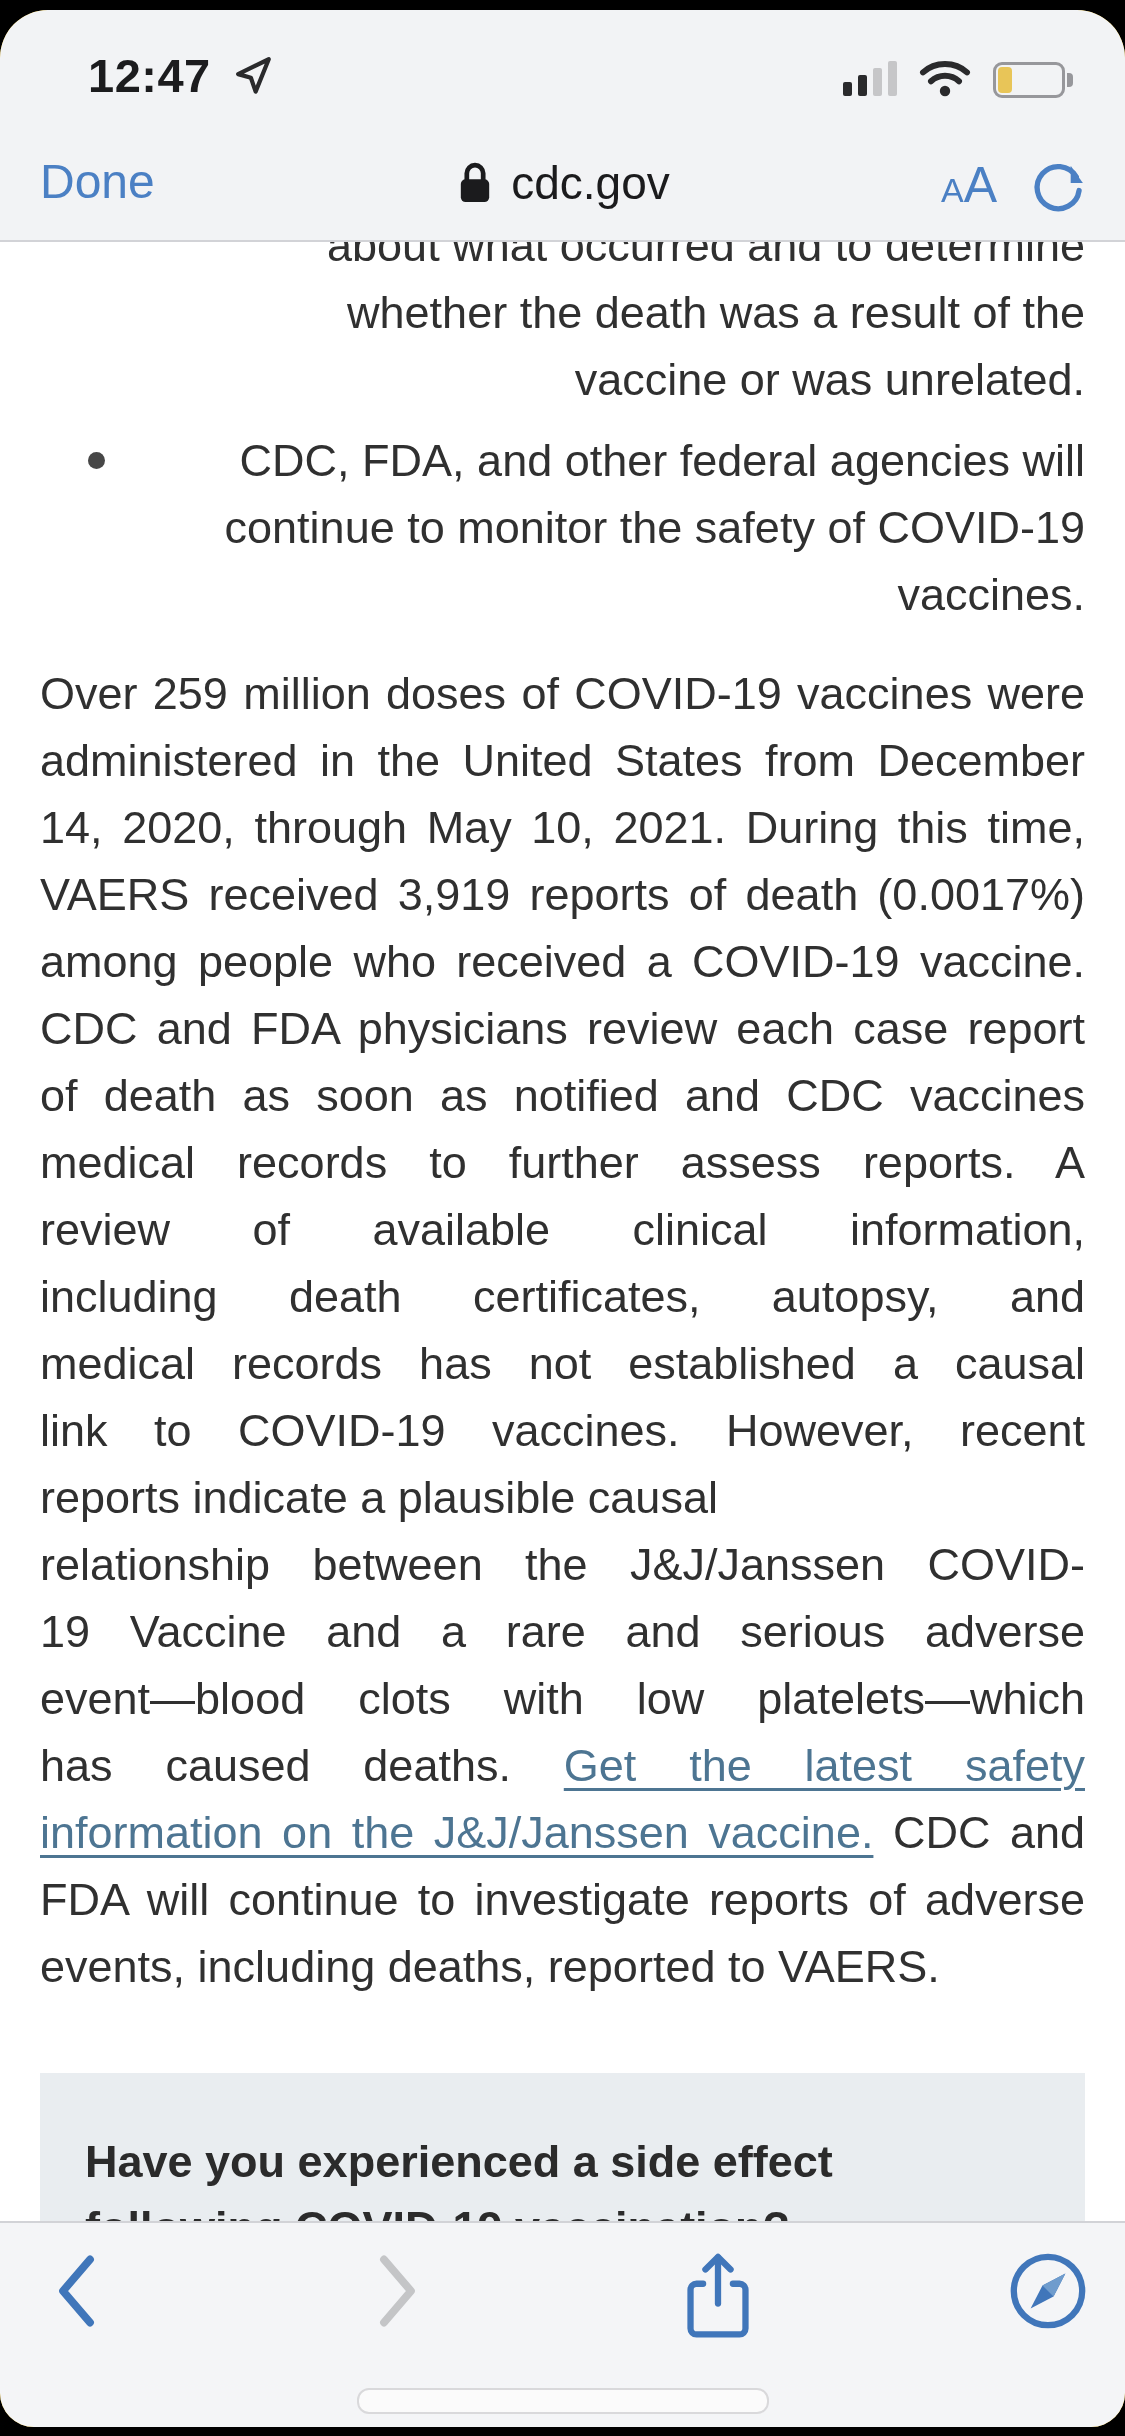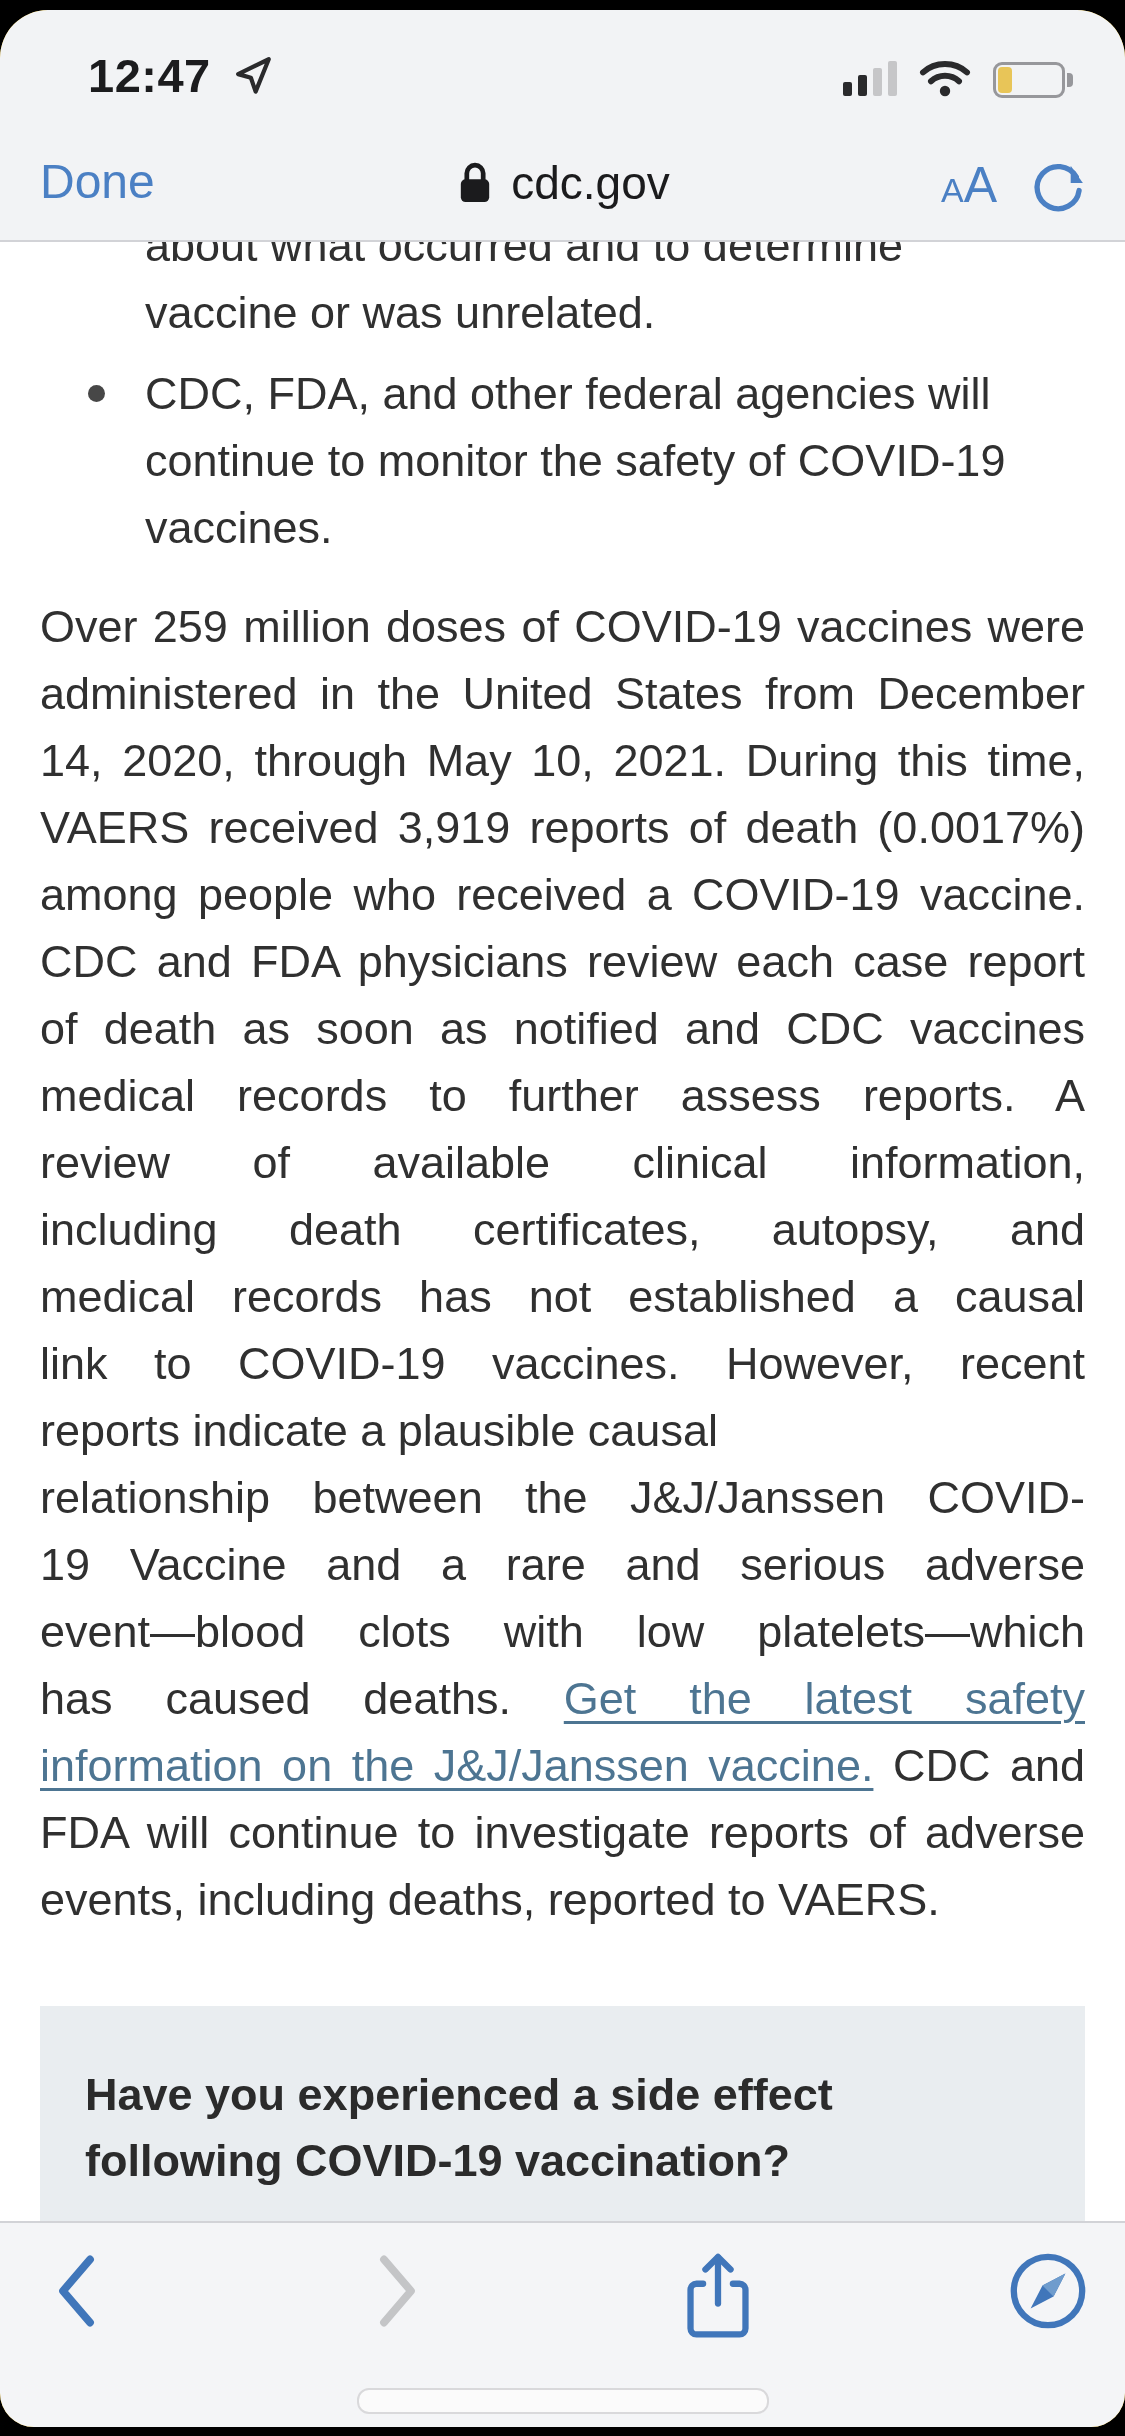--- a/index.html
+++ b/index.html
@@ -51,21 +51,21 @@
   .aa-btn { position:absolute; right:128px; top:8px; color:#4b80c4; }
   .aa-small { font-size:34px; }
   .aa-big { font-size:50px; }
   .reload-btn { position:absolute; right:36px; top:8px; }
   
   .content {
     position:absolute; top:232px; bottom:204px; left:0; right:0;
     background:#fff; overflow:hidden; z-index:1;
   }
   .content-inner { padding:0 40px; }
-  .bullets { margin-top:-30px; }
+  .bullets { margin-top:-30px;text-align:right; }
   .bullet-item { position:relative; padding-left:105px; margin-bottom:14px; }
   .bullet-dot {
     position:absolute; left:48px; top:25px;
     width:17px; height:17px; border-radius:50%; background:#474747;
   }
   .bline, .pline {
     font-size:45px; line-height:67px; color:#303030;
   }
   .pline { text-align:justify; text-align-last:left; }
   .pline.j { text-align-last:justify; }
@@ -151,20 +151,21 @@
         </svg>
       </div>
     </div>
   </div>
 
   <div class="content">
     <div class="content-inner">
       <div class="bullets" id="bullets">
           <div class="bullet-item">
             <div class="bline">about what occurred and to determine</div>
+            <div class="bline">whether the death was a result of the</div>
             <div class="bline">vaccine or was unrelated.</div>
           </div>
           <div class="bullet-item">
             <span class="bullet-dot"></span>
             <div class="bline">CDC, FDA, and other federal agencies will</div>
             <div class="bline">continue to monitor the safety of COVID-19</div>
             <div class="bline">vaccines.</div>
           </div>
         </div>
       <div class="paragraph" id="para">

